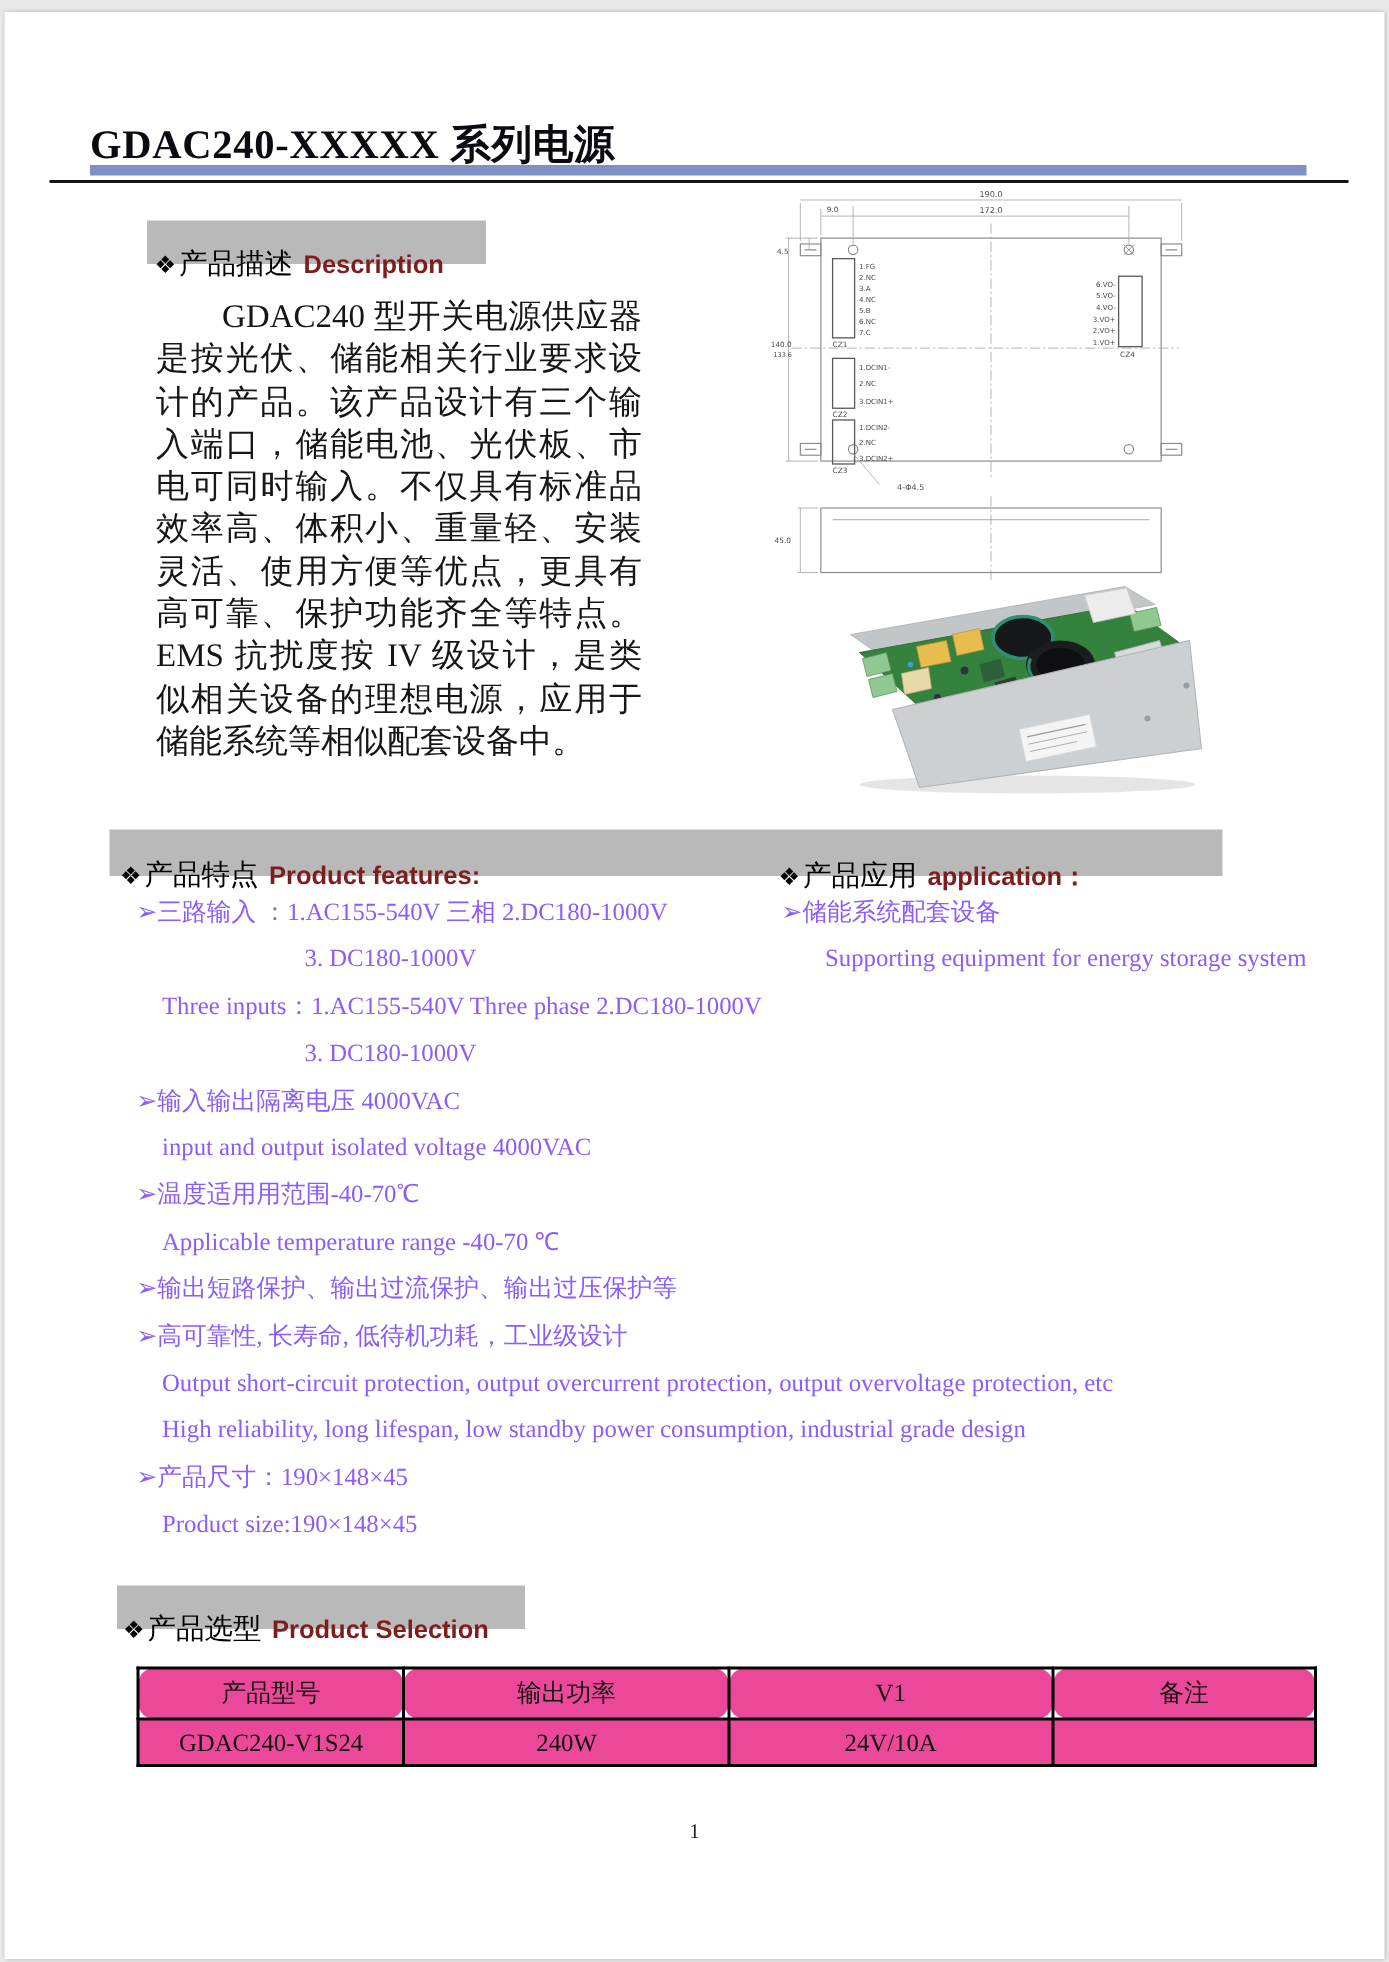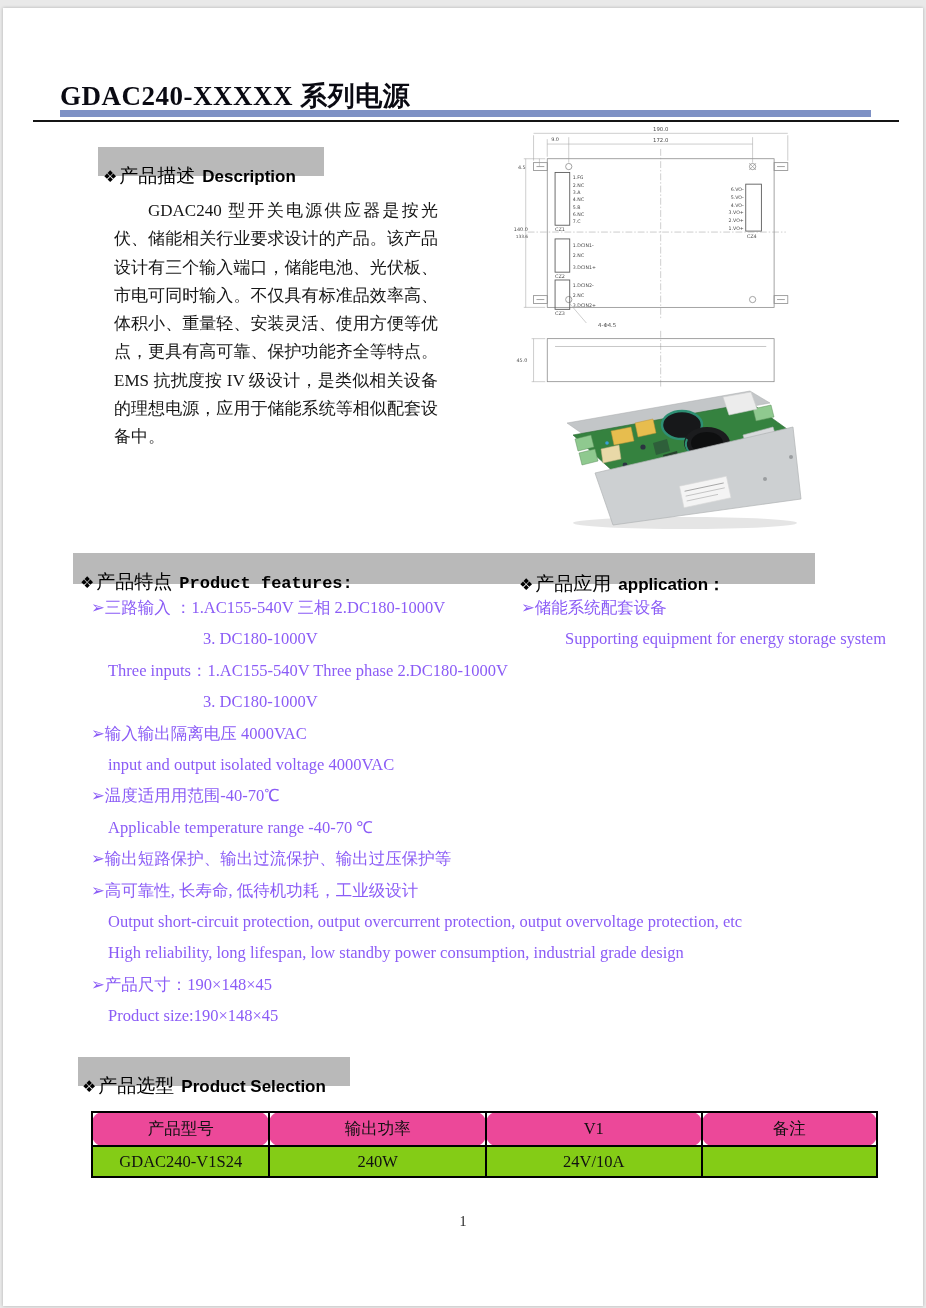--- a/index.html
+++ b/index.html
@@ -39,63 +39,63 @@
   
   .sec-bar {
     position:absolute; background:#b9b9b9;
     display:flex; align-items:center;
   }
   .sec-head { display:flex; align-items:baseline; white-space:nowrap; }
   .diamond { font-size:16px; margin-right:2px; color:#000; }
   .sec-zh { font-size:19px; color:#000000; }
   .sec-en {
     font-family:"Liberation Sans", sans-serif;
-    font-weight:bold; font-size:17px; margin-left:7px; color:#000000;margin-top:32px;
-  }
-  .sec-en.mono { font-family:Liberation Mono, monospace; font-size:17px; }
+    font-weight:bold; font-size:17px; margin-left:7px; color:#7f1d1d;margin-top:32px;
+  }
+  .sec-en.mono { font-family:Liberation Sans, sans-serif; font-size:17px; }
 
   #desc-bar   { left:95px; top:139px; width:226px; height:29px; padding-left:5px; }
   #feat-bar   { left:70px; top:545px; width:742px; height:31px; }
   #feat-bar .sec-head.left  { position:absolute; left:7px; }
   #feat-bar .sec-head.right { position:absolute; left:446px; }
   #sel-bar    { left:75px; top:1049px; width:272px; height:29px; padding-left:4px; }
 
   
   .desc-body {
-    position:absolute; left:111px; top:189px; width:324px;
-    font-size:17px; line-height:28.3px;
+    position:absolute; left:101px; top:189px; width:324px;
+    font-size:22px; line-height:28.3px;
     text-align:justify; text-indent:2em;
     color:#161616;
   }
 
   
   .drawing { position:absolute; left:511px; top:113px; }
   .photo   { position:absolute; left:552px; top:375px; }
   .drawing text, .photo text {
     font-family:"DejaVu Sans", sans-serif;
   }
 
   
   .feat-list { position:absolute; left:88px; top:584px; width:800px; }
   .fline { line-height:31.4px; font-size:16.5px; white-space:nowrap; color:#8b5cf6; }
   .ind1 { padding-left:17px; }
   .ind2 { padding-left:112px; }
 
   .app-list { position:absolute; left:518px; top:584px; width:380px; }
-  .app-list .fline.ind1 { padding-left:29px; white-space:normal;text-align:center; }
+  .app-list .fline.ind1 { padding-left:29px; white-space:normal; }
 
   
   .sel-table {
     position:absolute; left:88px; top:1103px; width:787px;
     border-collapse:collapse; table-layout:fixed;
     font-size:16.5px; text-align:center;
   }
   .sel-table th, .sel-table td { border:2px solid #000; padding:0; }
   .sel-table th { background:#ec4899; height:34px; font-weight:normal;border-radius:11px; }
-  .sel-table td { height:31px; background:#84cc16; }
+  .sel-table td { height:31px; background:#ec4899; }
   .c0{width:177px}.c1{width:216px}.c2{width:215px}.c3{width:175px}
 
   
   .page-number {
     position:absolute; left:0; right:0; top:1206px;
     text-align:center; font-size:14px; color:#222;
   }
 </style>
 </head>
 <body>

